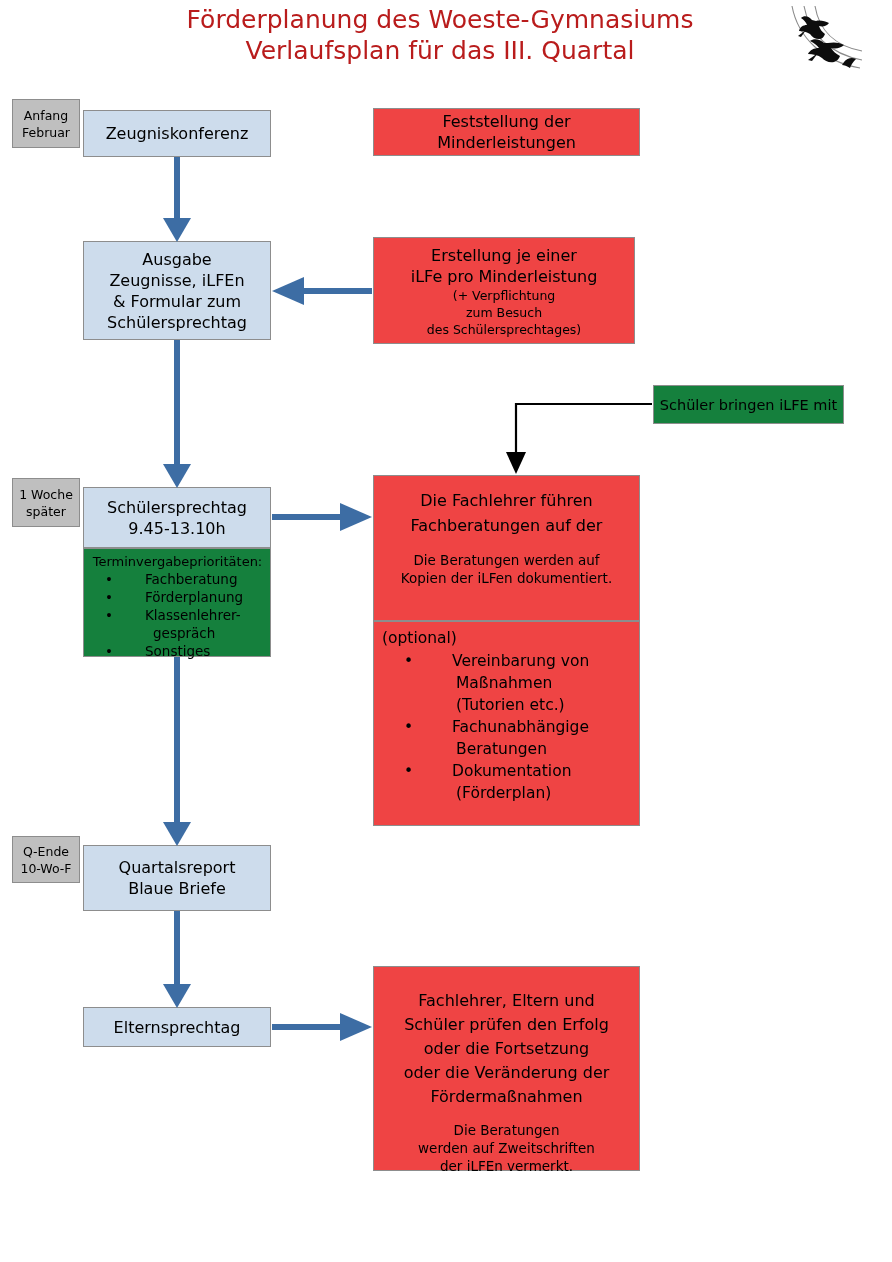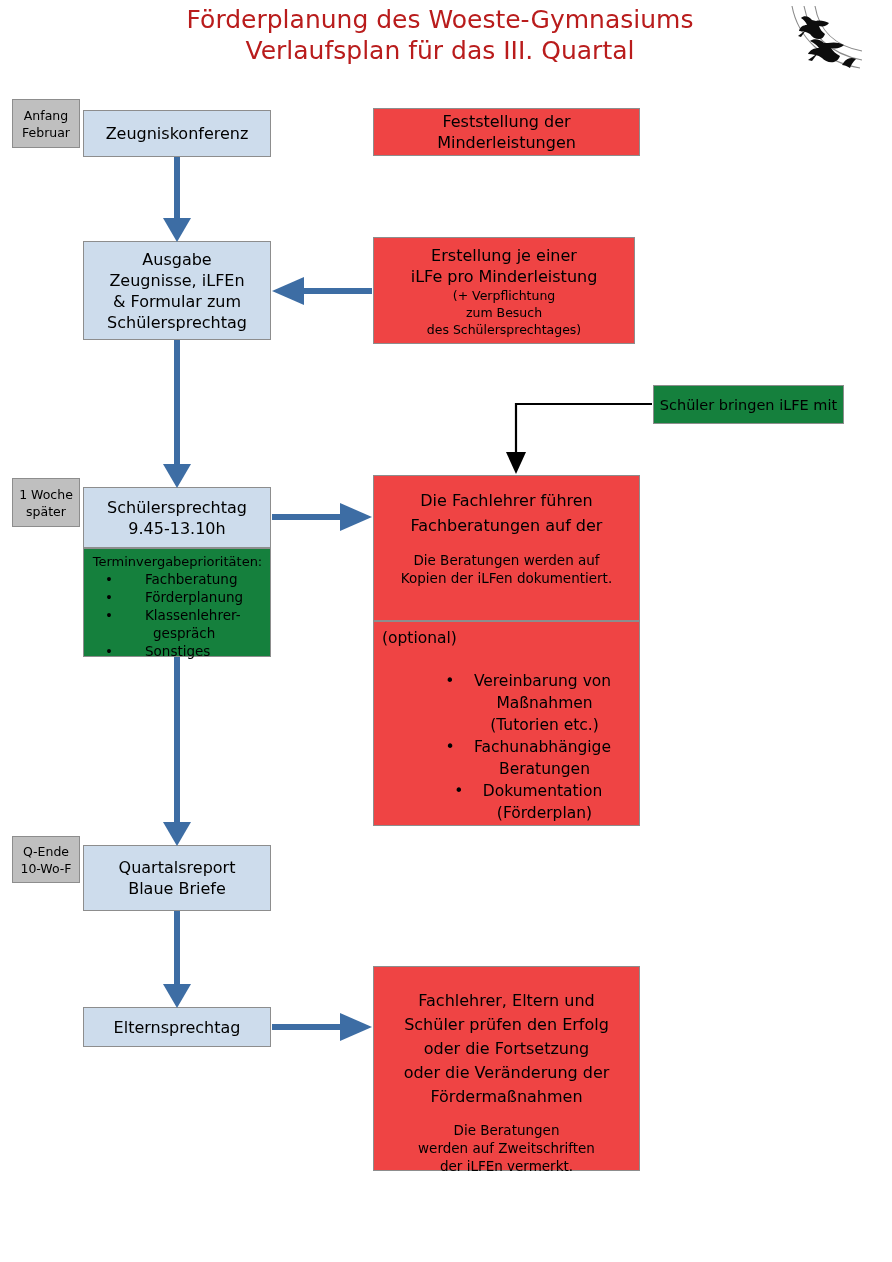--- a/index.html
+++ b/index.html
@@ -161,35 +161,33 @@
     font-size: 13.5px;
     line-height: 18px;
     margin-top: 6px;
   }
   #node-optional {
     left: 373px; top: 621px; width: 267px; height: 205px;
     align-items: stretch;
     justify-content: flex-start;
     padding: 6px 6px 6px 8px;
     text-align: left;
-    gap: 20px;
   }
   #node-optional .opt-head {
     font-size: 15.5px;
     line-height: 20px;
   }
   #node-optional .bullets {
     font-size: 15.5px;
     line-height: 22px;
     margin-top: 2px;
   }
   #node-optional .bullets li {
     padding-left: 70px;
     text-indent: -24px;
-    text-align: center;
   }
   #node-optional .bullets li .dot { width: 24px; }
   #node-optional .bullets li.cont {
     padding-left: 74px;
     text-indent: 0;
   }
 
   #node-quartalsreport {
     left: 83px; top: 845px; width: 188px; height: 66px;
   }

